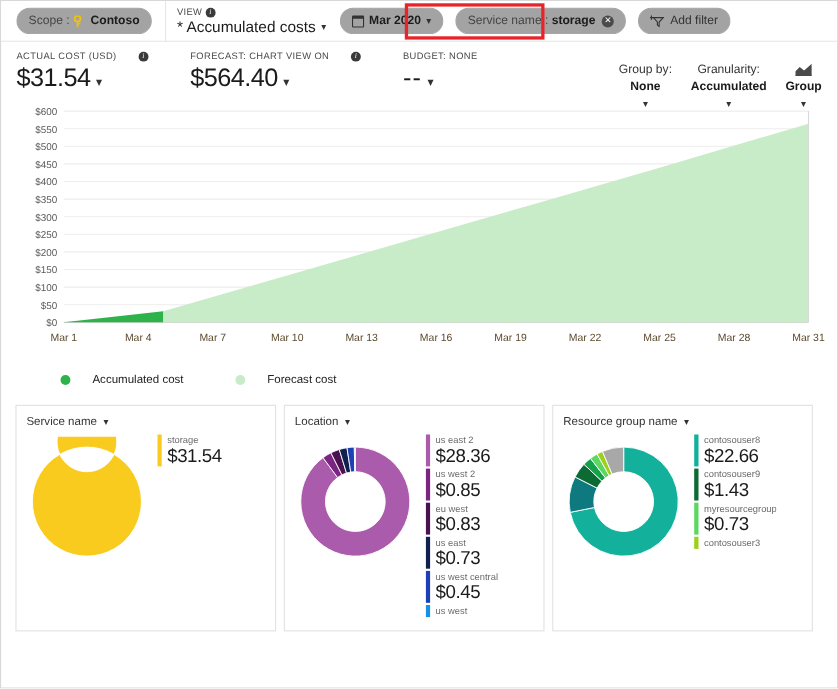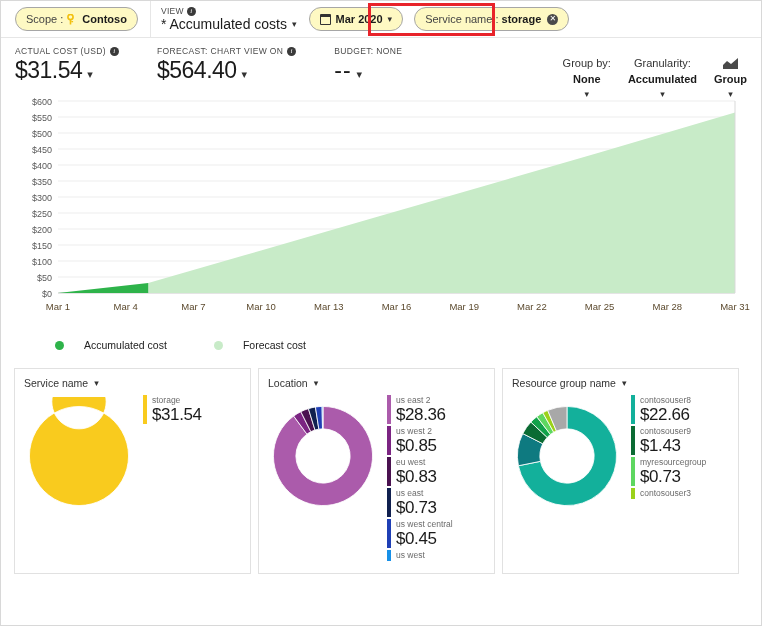--- a/index.html
+++ b/index.html
@@ -29,21 +29,21 @@
   }
   .pill {
     display: inline-flex;
     align-items: center;
     height: 24px;
     padding: 0 10px;
     border: 1px solid #a6a6a6;
     border-radius: 13px;
     font-size: 11px;
     color: #333;
-    background: #fef9c3;
+    background: #a3a3a3;
     white-space: nowrap;
     cursor: pointer;
   }
   .pill .lbl { color: #444; }
   .pill .val { font-weight: bold; color: #1b1b1b; margin-left: 3px; }
   .key-icon { margin: 0 4px 0 3px; line-height: 1; }
   .sep-v {
     width: 1px; height: 37px; background: #e6e6e6;
     margin: 0 10px 0 12px;
   }
@@ -81,21 +81,21 @@
   .pill-group { display: flex; align-items: center; gap: 11px; }
 
   
   .kpi-row {
     height: 55px; display: flex; align-items: flex-start;
     padding: 8px 14px 0 14px; position: relative;
   }
   .kpi { margin-right: 38px; }
   .kpi-cap {
     font-size: 8.5px; letter-spacing: .35px; color: #4a4a4a;
-    display: flex; align-items: center; gap: 4px; margin-bottom: 1px;
+    display: flex; align-items: center; gap: 20px; margin-bottom: 1px;
   }
   .kpi-val {
     font-size: 23px; font-weight: 400; color: #1b1b1b; letter-spacing: -.5px;
     display: flex; align-items: baseline; gap: 5px; line-height: 26px; cursor: pointer;
   }
   .kpi-val .chev { font-size: 11px; }
   .kpi-budget .kpi-val { letter-spacing: 1px; }
   .chart-ctrls {
     position: absolute; right: 14px; top: 19px;
     display: flex; align-items: center; gap: 17px;
@@ -182,20 +182,29 @@
         <span class="val" style="margin-left:0">Mar 2020</span>
         <span class="chev" style="margin-left:5px">▾</span>
       </div>
 
       <div class="pill">
         <span class="lbl">Service name :</span>
         <span class="val">storage</span>
         <span class="close-x">✕</span>
       </div>
 
+      <div class="pill">
+        <span class="filter-glyph">
+          <svg width="13" height="12" viewBox="0 0 13 12">
+              <path d="M3 3 L12 3 L8.2 7 L8.2 11 L6.6 9.7 L6.6 7 Z" fill="none" stroke="#333" stroke-width="1"></path>
+              <path d="M1.2 1 L1.2 5 M-0.8 3 L3.2 3" stroke="#333" stroke-width="1"></path>
+            </svg>
+        </span>
+        <span>Add filter</span>
+      </div>
     </div>
 
     <div class="highlight-box"></div>
   </div>
 
   <div class="kpi-row">
 
     <div class="kpi">
       <div class="kpi-cap">
         <span>ACTUAL COST (USD)</span>

